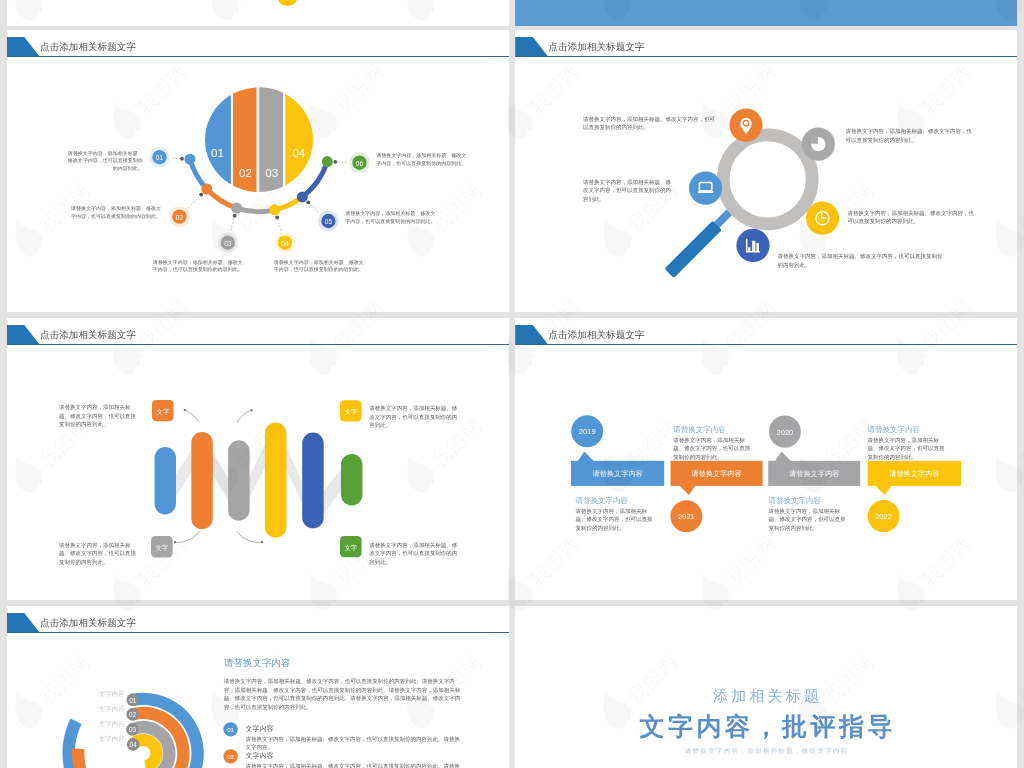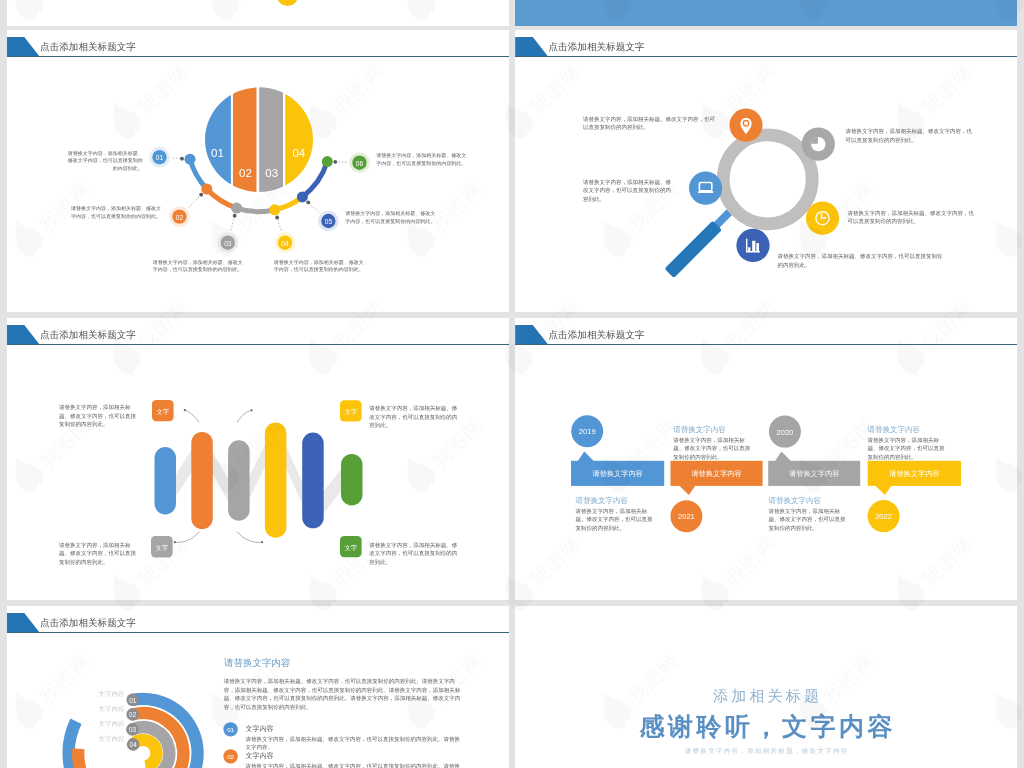--- a/index.html
+++ b/index.html
@@ -301,21 +301,21 @@
         <div class="ph " style="position: absolute; left: 217.2px; top: 71.2px; width: 237px; text-align: left;">请替换文字内容，添加相关标题、修改文字内容，也可以直接复制你的内容到此。请替换文字内容，添加相关标题、修改文字内容，也可以直接复制你的内容到此。请替换文字内容，添加相关标题、修改文字内容，也可以直接复制你的内容到此。请替换文字内容，添加相关标题、修改文字内容，也可以直接复制你的内容到此。</div>
         <div class="s5item" style="position: absolute; left: 238.9px; top: 117.6px;">文字内容</div>
         <div class="ph " style="position: absolute; left: 238.9px; top: 128.5px; width: 215px; text-align: left;">请替换文字内容，添加相关标题、修改文字内容，也可以直接复制你的内容到此。请替换文字内容。</div>
         <div class="s5item" style="position: absolute; left: 238.9px; top: 144.6px;">文字内容</div>
         <div class="ph " style="position: absolute; left: 238.9px; top: 155.5px; width: 215px; text-align: left;">请替换文字内容，添加相关标题、修改文字内容，也可以直接复制你的内容到此。请替换文字内容。</div>
       </div>
   </div>
 
   <div class="slide" id="sl6" style="left:515px;top:606px;width:502px;height:282px;">
     <div class="s6sub">添加相关标题</div>
-    <div class="s6head">感谢聆听，文字内容</div>
+    <div class="s6head">文字内容，批评指导</div>
     <div class="s6foot">请替换文字内容，添加相关标题，修改文字内容</div>
   </div>
 
   <svg class="wm" viewBox="0 0 1024 768">
       <g transform="translate(-392,-236) rotate(-45)">
         <path d="M9 38 c-6-5-7-14-3-21 c4-7 12-11 17-17 c-1 7 1 11 4 16 c4 6 3 15-2 19 c2-6 1-11-2-14 c0 8-3 13-8 17z M21 38 c-3-3-4-7-2-11 c2-4 6-6 8-9 c0 4 1 6 2 8 c2 3 1 8-1 10 c1-3 0-6-1-7 c0 4-2 7-6 9z" fill="#000" fill-opacity="0.028"></path>
         <text x="36" y="32" font-size="19" fill="#000" fill-opacity="0.028" letter-spacing="1.5">我图网</text>
       </g>
       <g transform="translate(-196,-236) rotate(-45)">
         <path d="M9 38 c-6-5-7-14-3-21 c4-7 12-11 17-17 c-1 7 1 11 4 16 c4 6 3 15-2 19 c2-6 1-11-2-14 c0 8-3 13-8 17z M21 38 c-3-3-4-7-2-11 c2-4 6-6 8-9 c0 4 1 6 2 8 c2 3 1 8-1 10 c1-3 0-6-1-7 c0 4-2 7-6 9z" fill="#000" fill-opacity="0.028"></path>

